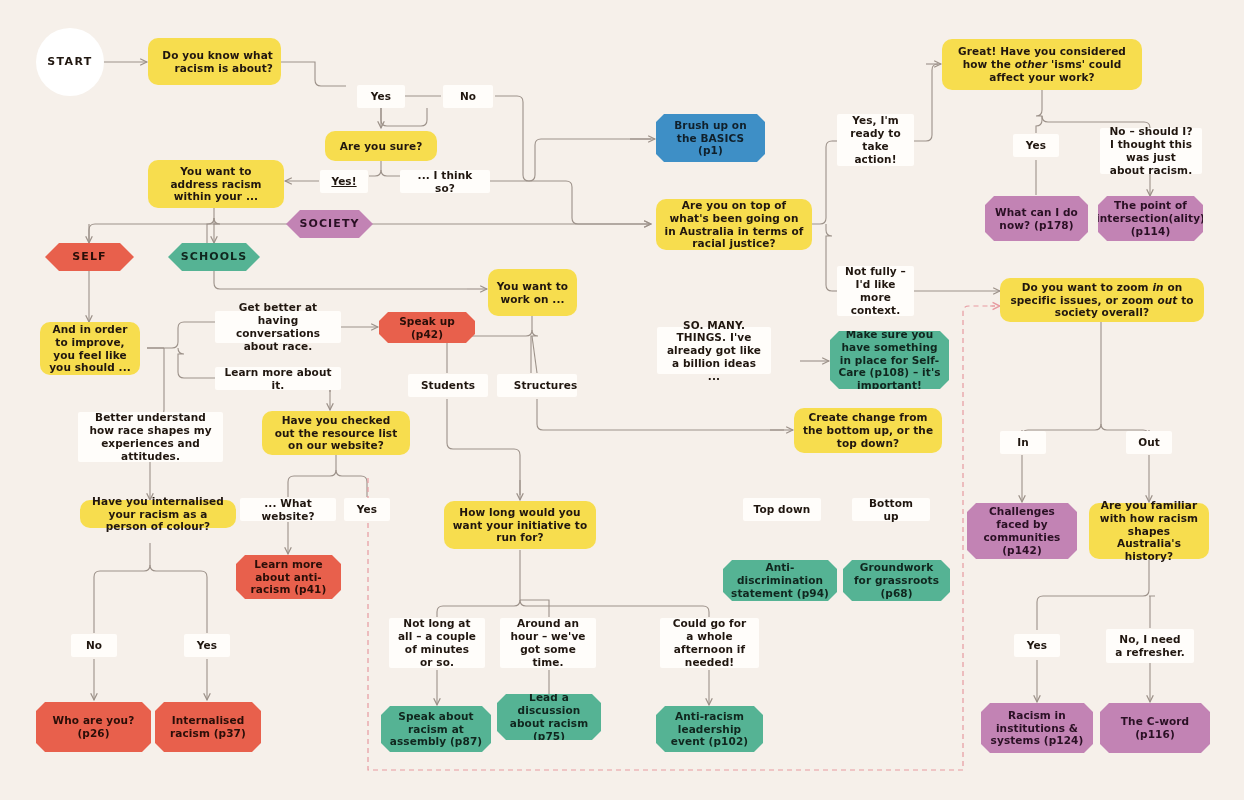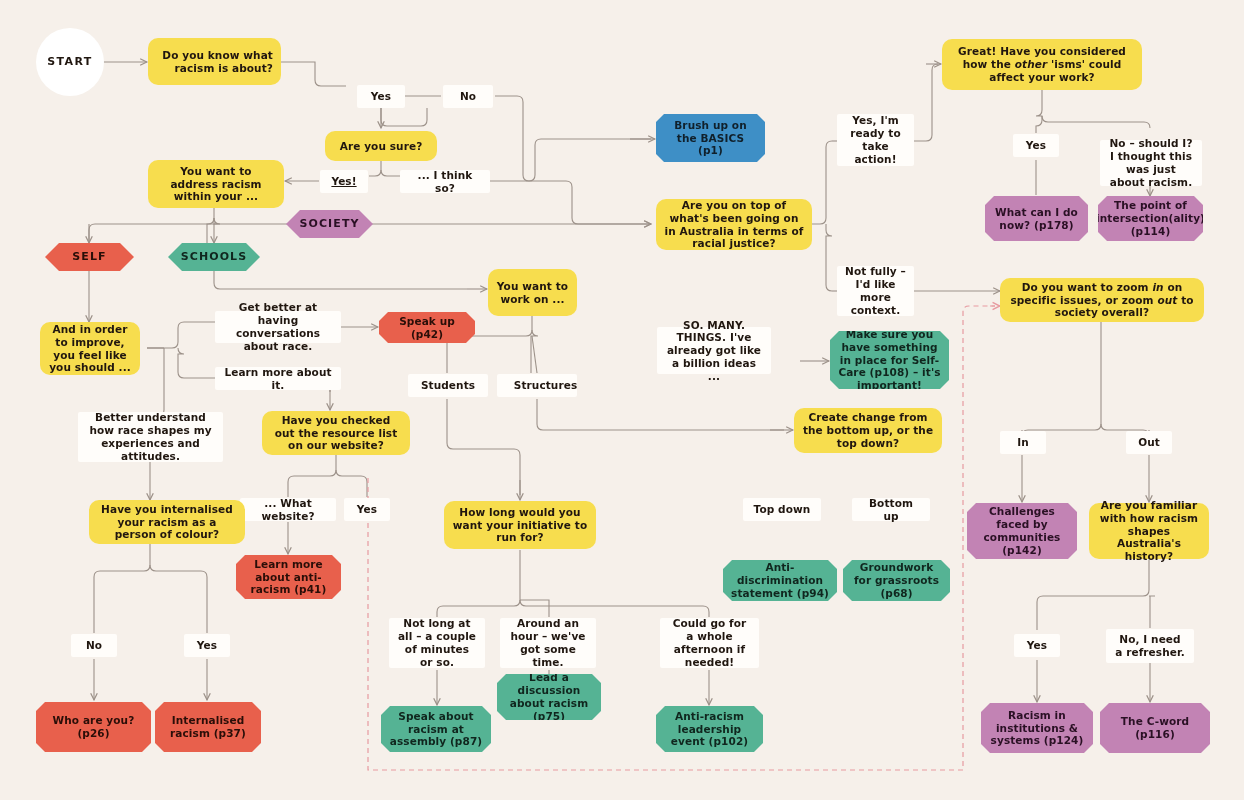--- a/index.html
+++ b/index.html
@@ -279,21 +279,21 @@
   </div>
 
   <div class="node n-label" style="left:344px;top:498px;width:46px;height:23px;">
     <span>Yes</span>
   </div>
 
   <div class="node n-red" style="left:236px;top:555px;width:105px;height:44px;">
     <span>Learn more about anti-racism (p41)</span>
   </div>
 
-  <div class="node n-question" style="left:89px;top:500px;width:156px;height:44px;">
+  <div class="node n-question" style="left:80px;top:500px;width:156px;height:28px;">
     <span>Have you internalised your racism as a person of colour?</span>
   </div>
 
   <div class="node n-label" style="left:71px;top:634px;width:46px;height:23px;">
     <span>No</span>
   </div>
 
   <div class="node n-label" style="left:184px;top:634px;width:46px;height:23px;">
     <span>Yes</span>
   </div>
@@ -331,21 +331,21 @@
   </div>
 
   <div class="node n-label" style="left:660px;top:618px;width:99px;height:50px;">
     <span>Could go for a whole afternoon if needed!</span>
   </div>
 
   <div class="node n-green" style="left:381px;top:706px;width:110px;height:46px;">
     <span>Speak about racism at assembly (p87)</span>
   </div>
 
-  <div class="node n-green" style="left:497px;top:674px;width:104px;height:46px;">
+  <div class="node n-green" style="left:497px;top:694px;width:104px;height:46px;">
     <span>Lead a discussion about racism (p75)</span>
   </div>
 
   <div class="node n-green" style="left:656px;top:706px;width:107px;height:46px;">
     <span>Anti-racism leadership event (p102)</span>
   </div>
 
   <div class="node n-question" style="left:656px;top:199px;width:156px;height:51px;">
     <span>Are you on top of what's been going on in Australia in terms of racial justice?</span>
   </div>
@@ -387,21 +387,21 @@
   </div>
 
   <div class="node n-question" style="left:942px;top:39px;width:200px;height:51px;">
     <span><span>Great! Have you considered how the </span><span class="it">other</span><span> 'isms' could affect your work?</span></span>
   </div>
 
   <div class="node n-label" style="left:1013px;top:134px;width:46px;height:23px;">
     <span>Yes</span>
   </div>
 
-  <div class="node n-label" style="left:1100px;top:128px;width:102px;height:46px;margin-top:12px;">
+  <div class="node n-label" style="left:1100px;top:128px;width:102px;height:46px;">
     <span>No – should I? I thought this was just about racism.</span>
   </div>
 
   <div class="node n-purple" style="left:985px;top:196px;width:103px;height:45px;">
     <span>What can I do now? (p178)</span>
   </div>
 
   <div class="node n-purple" style="left:1098px;top:196px;width:105px;height:45px;">
     <span>The point of intersection(ality) (p114)</span>
   </div>

